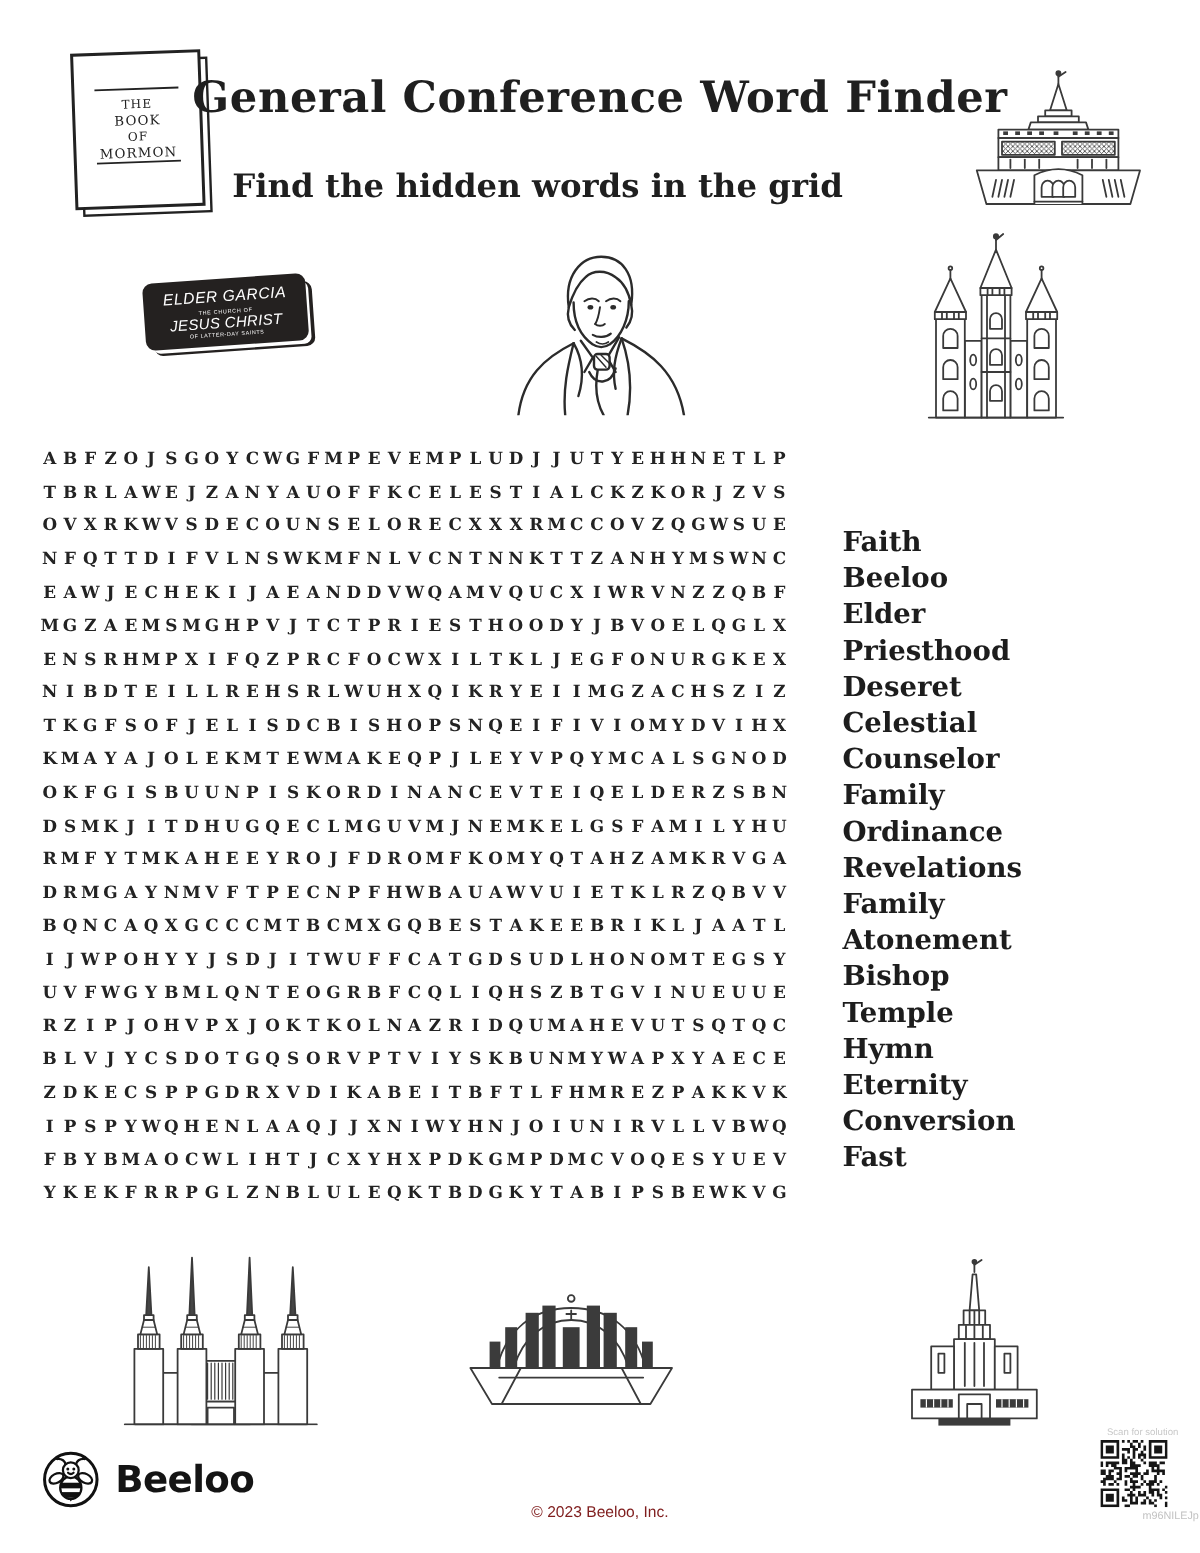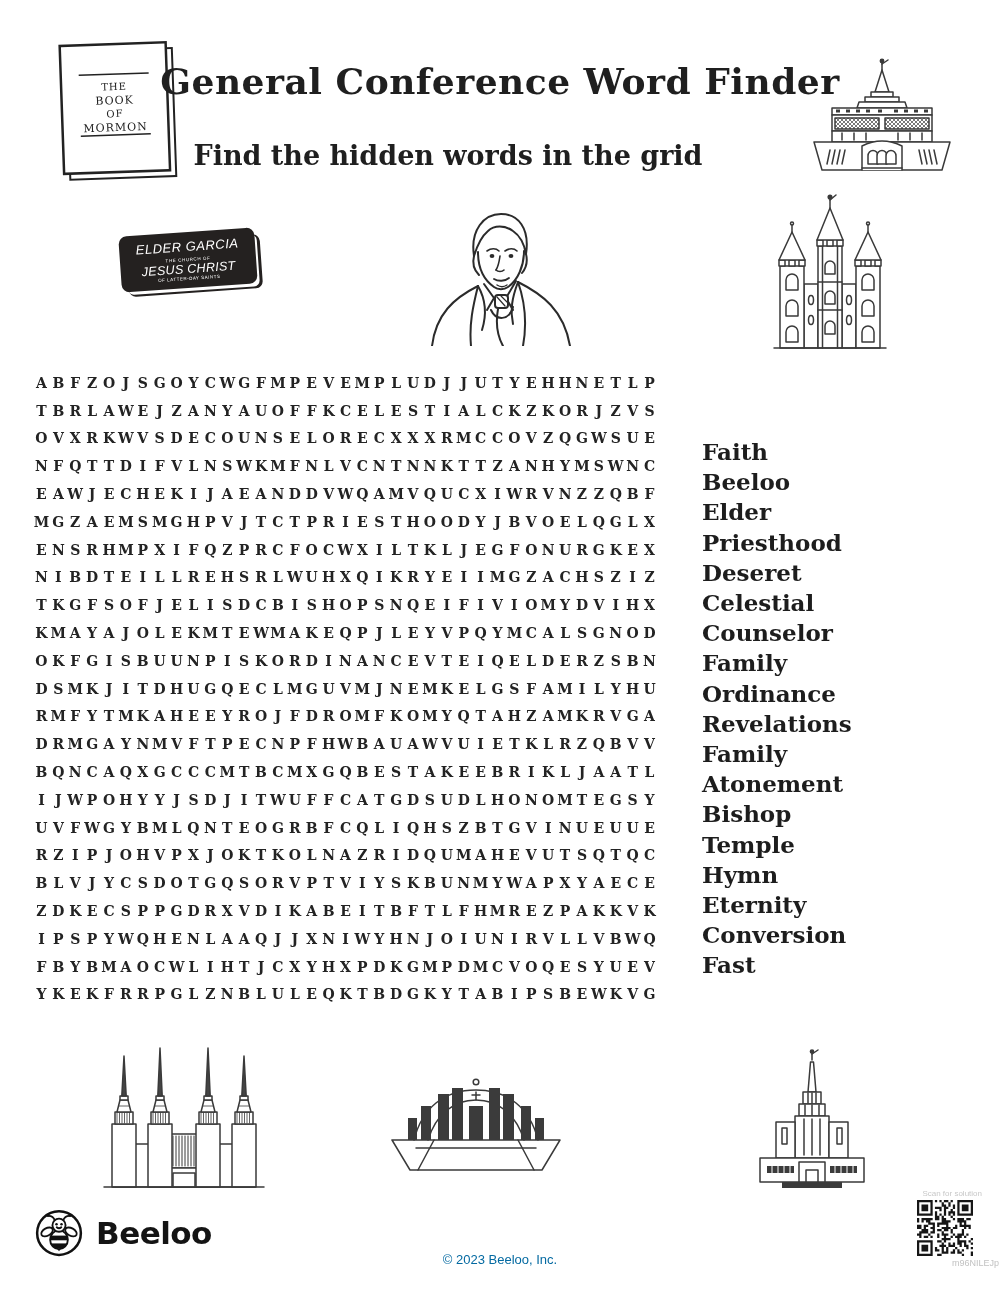--- a/index.html
+++ b/index.html
@@ -39,21 +39,21 @@
   
   .temple-dc{left:98px;top:1040px;}
   .conf-center{left:388px;top:1062px;}
   .temple-single{left:750px;top:1044px;}
 
   
   .brand{left:34px;top:1208px;display:flex;align-items:center;}
   .brand-word{font-family:"DejaVu Sans",sans-serif;font-weight:800;font-size:31px;color:#141414;
       margin-left:12px;letter-spacing:-0.5px;}
   .copyright{left:0;top:1252px;width:1000px;text-align:center;font-family:"Liberation Sans",sans-serif;
-      font-size:13px;color:#0369a1;}
+      font-size:13px;color:#7f1d1d;}
   .qr-label{left:908px;top:1189px;width:74px;text-align:right;font-family:"Liberation Sans",sans-serif;
       font-size:8px;color:#c8c8c8;}
   .qr-box{left:917px;top:1200px;width:56px;height:56px;}
   .qr-id{left:952px;top:1258px;width:74px;text-align:left;font-family:"Liberation Sans",sans-serif;
       font-size:9px;color:#c2c2c2;}
 
   .lineart{stroke:#3a3a3a;fill:none;stroke-width:1.5;stroke-linecap:round;stroke-linejoin:round;}
   .fillwhite{fill:#ffffff;}
   .dk{fill:#3b3b3b;stroke:none;}
 </style>

